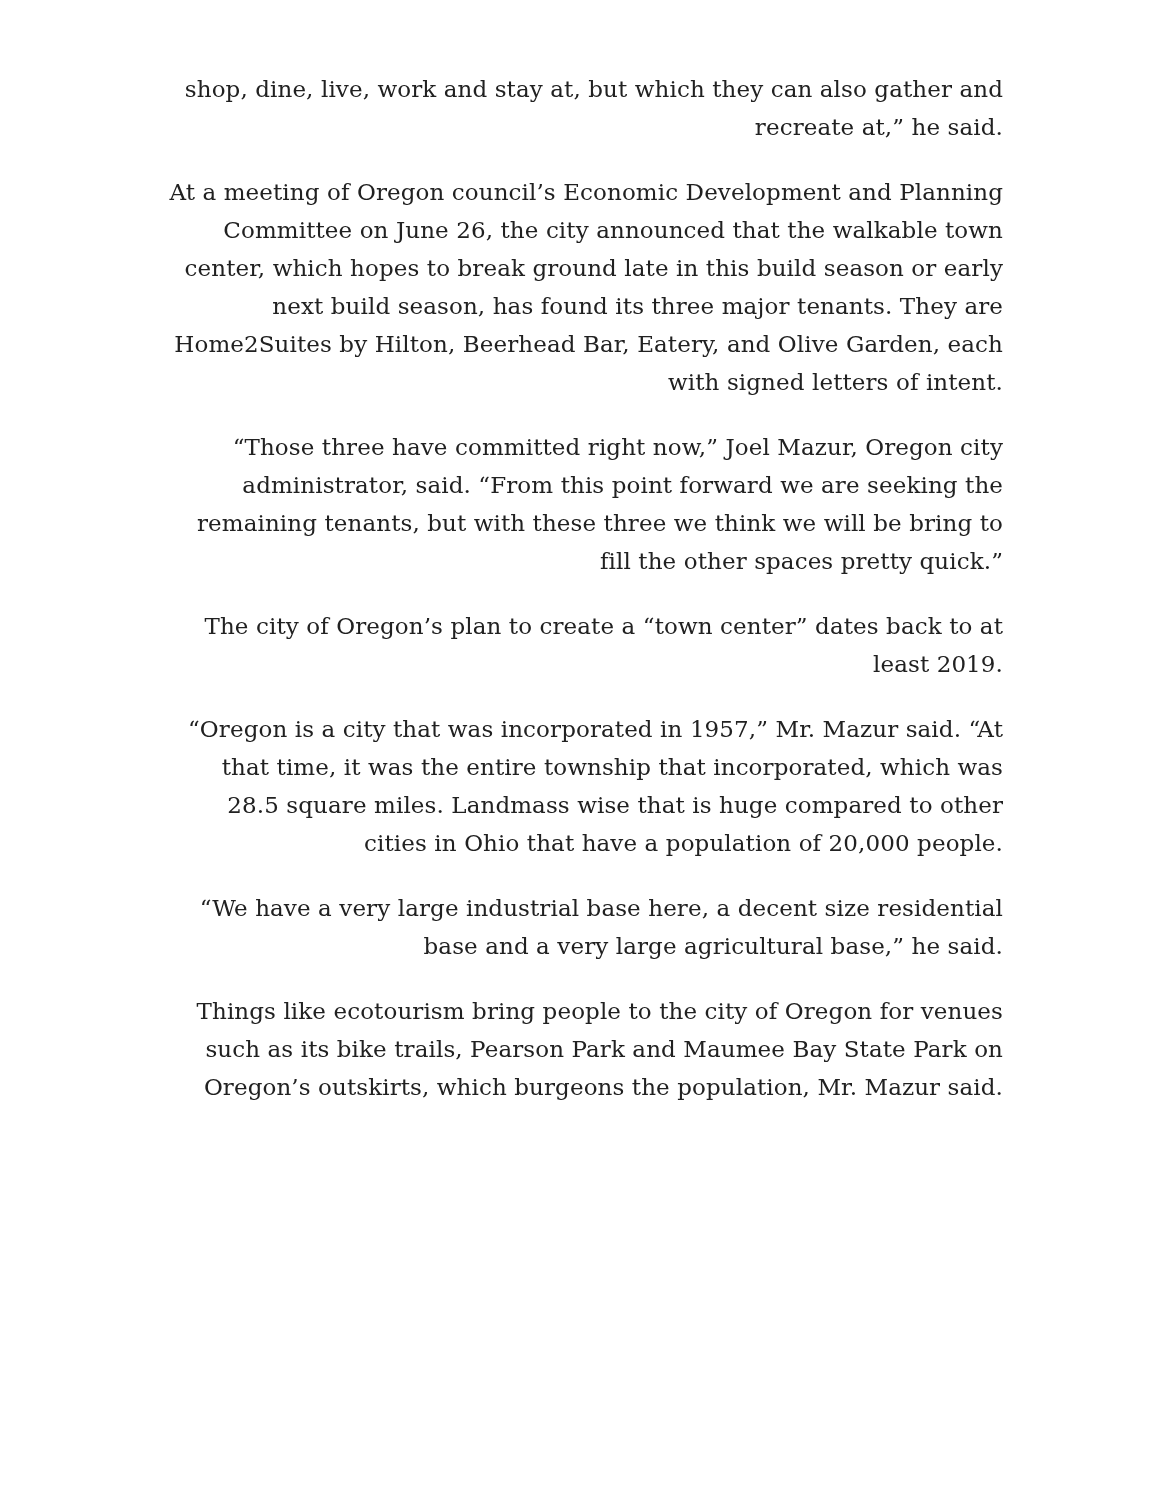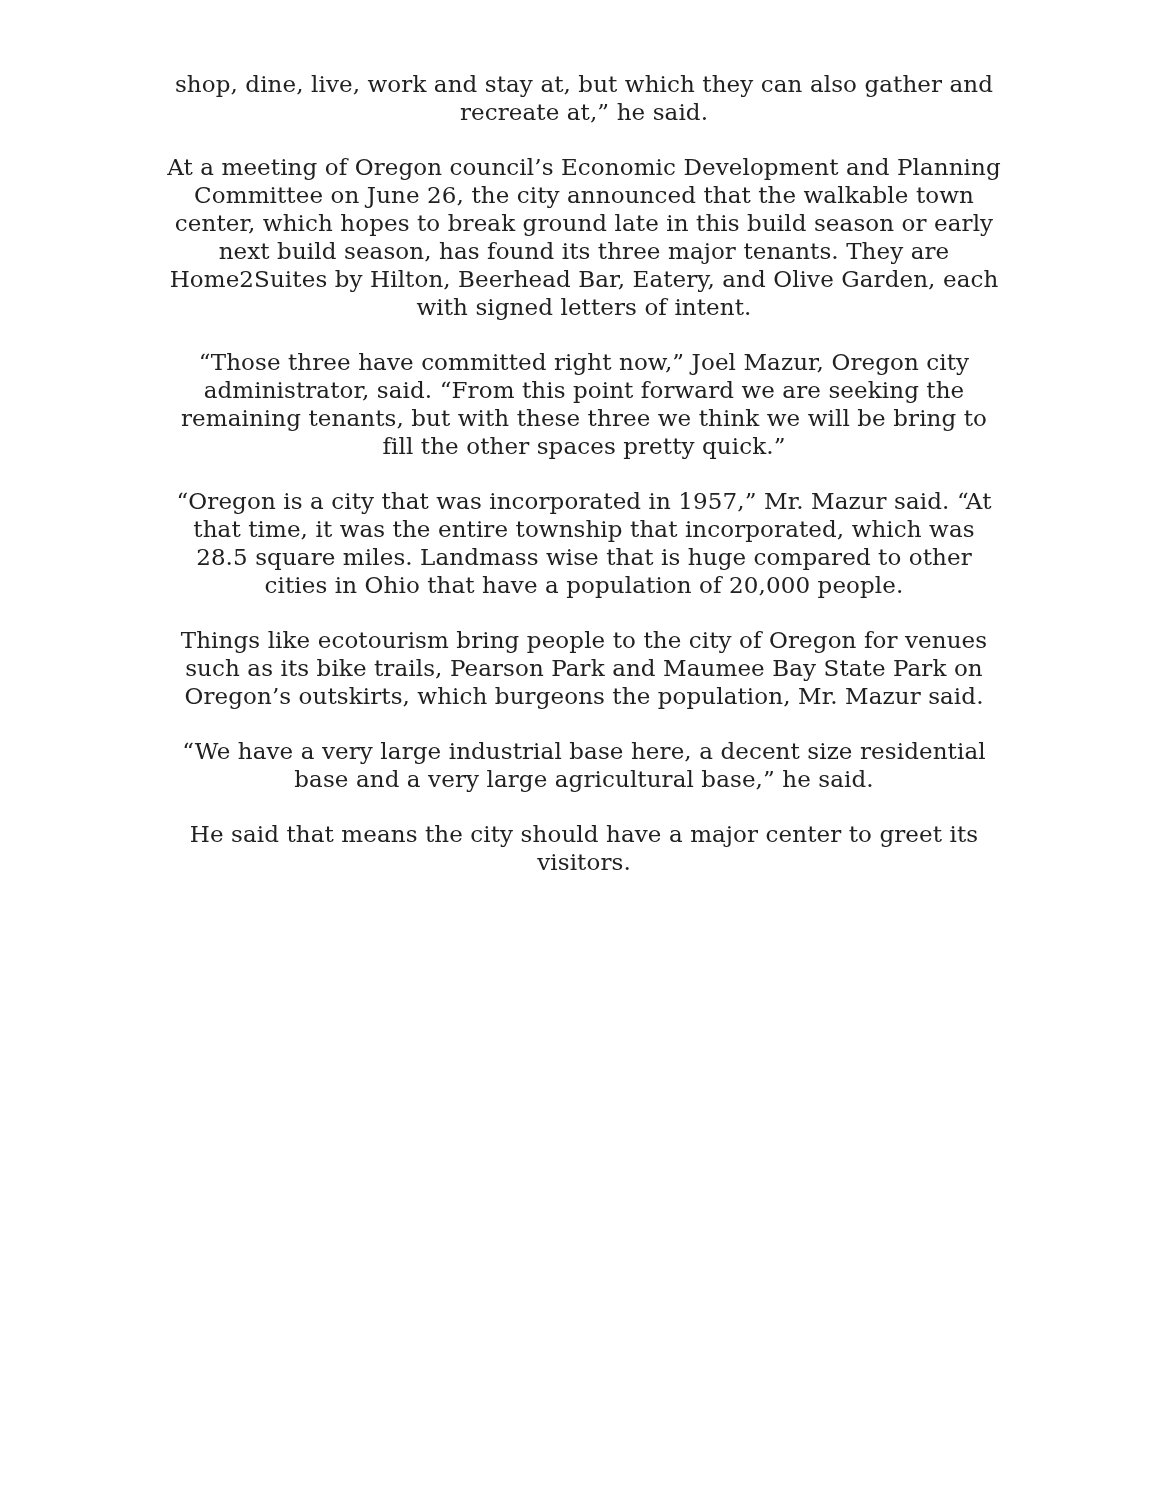--- a/index.html
+++ b/index.html
@@ -16,33 +16,33 @@
     width: 1159px;
     height: 1500px;
     background: #ffffff;
     padding: 70px 0 0 165px;
   }
   .article-body {
     width: 838px;
   }
   .article-body p {
     font-size: 23px;
-    line-height: 28px;
+    line-height: 38px;
     color: #212121;
     margin: 0 0 27px 0;
-    text-align: center;
+    text-align: right;
     letter-spacing: 0.1px;
   }
 </style>
 </head>
 <body>
 
 <div class="page">
   <article class="article-body">
     <p>shop, dine, live, work and stay at, but which they can also gather and recreate at,” he said.</p>
     <p>At a meeting of Oregon council’s Economic Development and Planning Committee on June 26, the city announced that the walkable town center, which hopes to break ground late in this build season or early next build season, has found its three major tenants. They are Home2Suites by Hilton, Beerhead Bar, Eatery, and Olive Garden, each with signed letters of intent.</p>
     <p>“Those three have committed right now,” Joel Mazur, Oregon city administrator, said. “From this point forward we are seeking the remaining tenants, but with these three we think we will be bring to fill the other spaces pretty quick.”</p>
+    <p>The city of Oregon’s plan to create a “town center” dates back to at least 2019.</p>
     <p>“Oregon is a city that was incorporated in 1957,” Mr. Mazur said. “At that time, it was the entire township that incorporated, which was 28.5 square miles. Landmass wise that is huge compared to other cities in Ohio that have a population of 20,000 people.</p>
+    <p>“We have a very large industrial base here, a decent size residential base and a very large agricultural base,” he said.</p>
     <p>Things like ecotourism bring people to the city of Oregon for venues such as its bike trails, Pearson Park and Maumee Bay State Park on Oregon’s outskirts, which burgeons the population, Mr. Mazur said.</p>
-    <p>“We have a very large industrial base here, a decent size residential base and a very large agricultural base,” he said.</p>
-    <p>He said that means the city should have a major center to greet its visitors.</p>
   </article>
 </div>
 
 </body></html>

